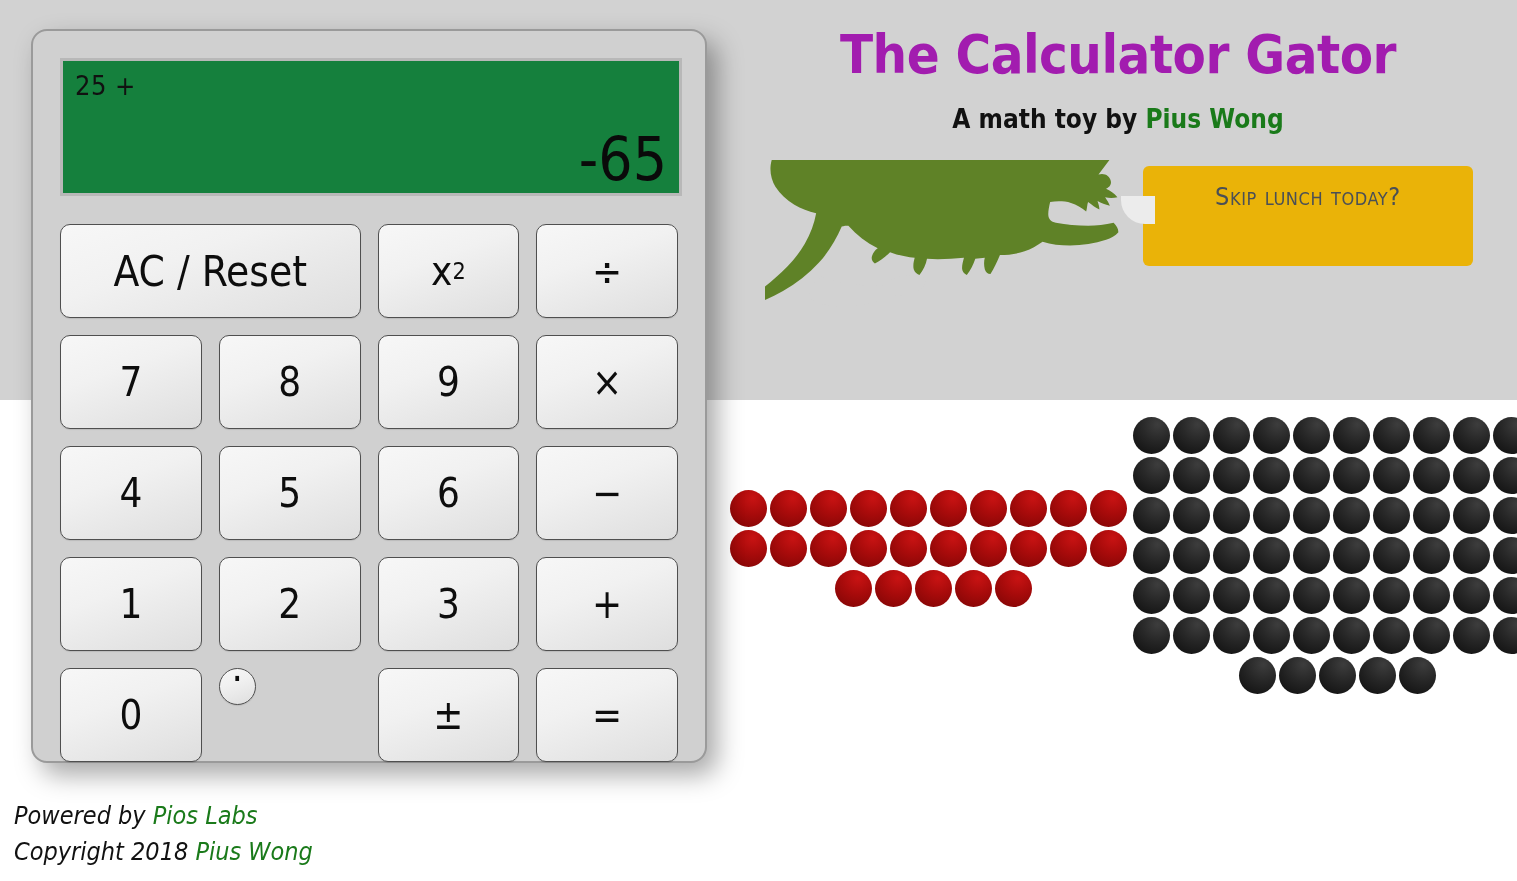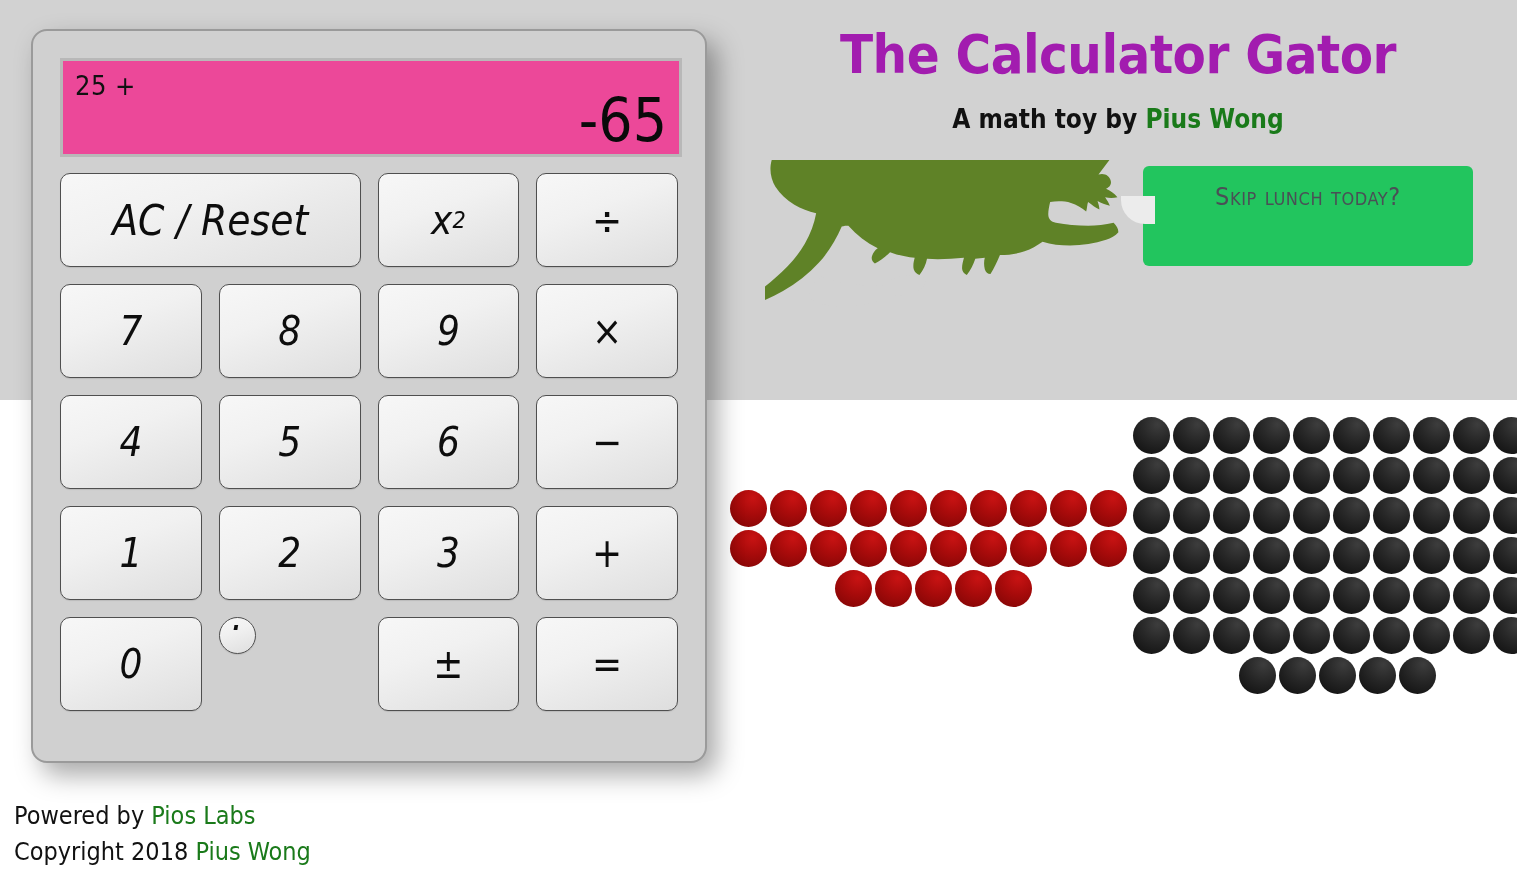--- a/index.html
+++ b/index.html
@@ -40,24 +40,24 @@
     border: 2px solid #9a9a9a;
     border-radius: 16px;
     box-shadow: 10px 12px 26px rgba(0,0,0,0.34);
     padding: 27px;
     z-index: 5;
   }
 
   .display {
     position: relative;
     width: 622px;
-    height: 99px;
-    background: #ec4899;
+    height: 138px;
+    background: #15803d;
     border: 3px solid #b8b8b8;
-    margin-bottom: 16px;
+    margin-bottom: 28px;
   }
 
   .display-expression {
     position: absolute;
     left: 12px;
     top: 9px;
     font-size: 27px;
     font-weight: 300;
     color: #111;
     letter-spacing: 0.5px;
@@ -89,21 +89,20 @@
     font-size: 40px;
     font-weight: 300;
     color: #0d0d0d;
     display: flex;
     align-items: center;
     justify-content: center;
     cursor: pointer;
     font-family: "DejaVu Sans Condensed", "DejaVu Sans", sans-serif;
     box-shadow: 0 1px 1px rgba(0,0,0,0.10);
     user-select: none;
-    font-style: italic;
   }
   .key.span2 { grid-column: span 2; font-size: 42px; }
   .key.dot   { font-size: 40px; align-items: flex-end; padding-bottom: 14px; }
   .key sup   { font-size: 0.58em; vertical-align: super; line-height: 0; }
 
   
   .titleblock {
     position: absolute;
     left: 760px;
     top: 24px;
@@ -139,21 +138,21 @@
   }
   .gator-wrap svg { display: block; width: 100%; height: 100%; }
 
   
   .bubble {
     position: absolute;
     left: 1143px;
     top: 166px;
     width: 330px;
     min-height: 100px;
-    background: #22c55e;
+    background: #eab308;
     border-radius: 6px;
     padding: 14px 18px 16px;
     text-align: center;
     z-index: 4;
   }
   .bubble::before {
     content: "";
     position: absolute;
     left: -22px;
     top: 30px;
@@ -212,20 +211,21 @@
     position: absolute;
     left: 14px;
     top: 798px;
     z-index: 6;
   }
   .footer-line {
     font-size: 25px;
     color: #111;
     line-height: 1.42;
     font-family: "DejaVu Sans Condensed", "DejaVu Sans", sans-serif;
+    font-style: italic;
   }
   .footer-link { color: #1a7a1a; cursor: pointer; }
 </style>
 </head>
 <body>
 
 <div id="stage">
 
   <div class="header-band"></div>
 

